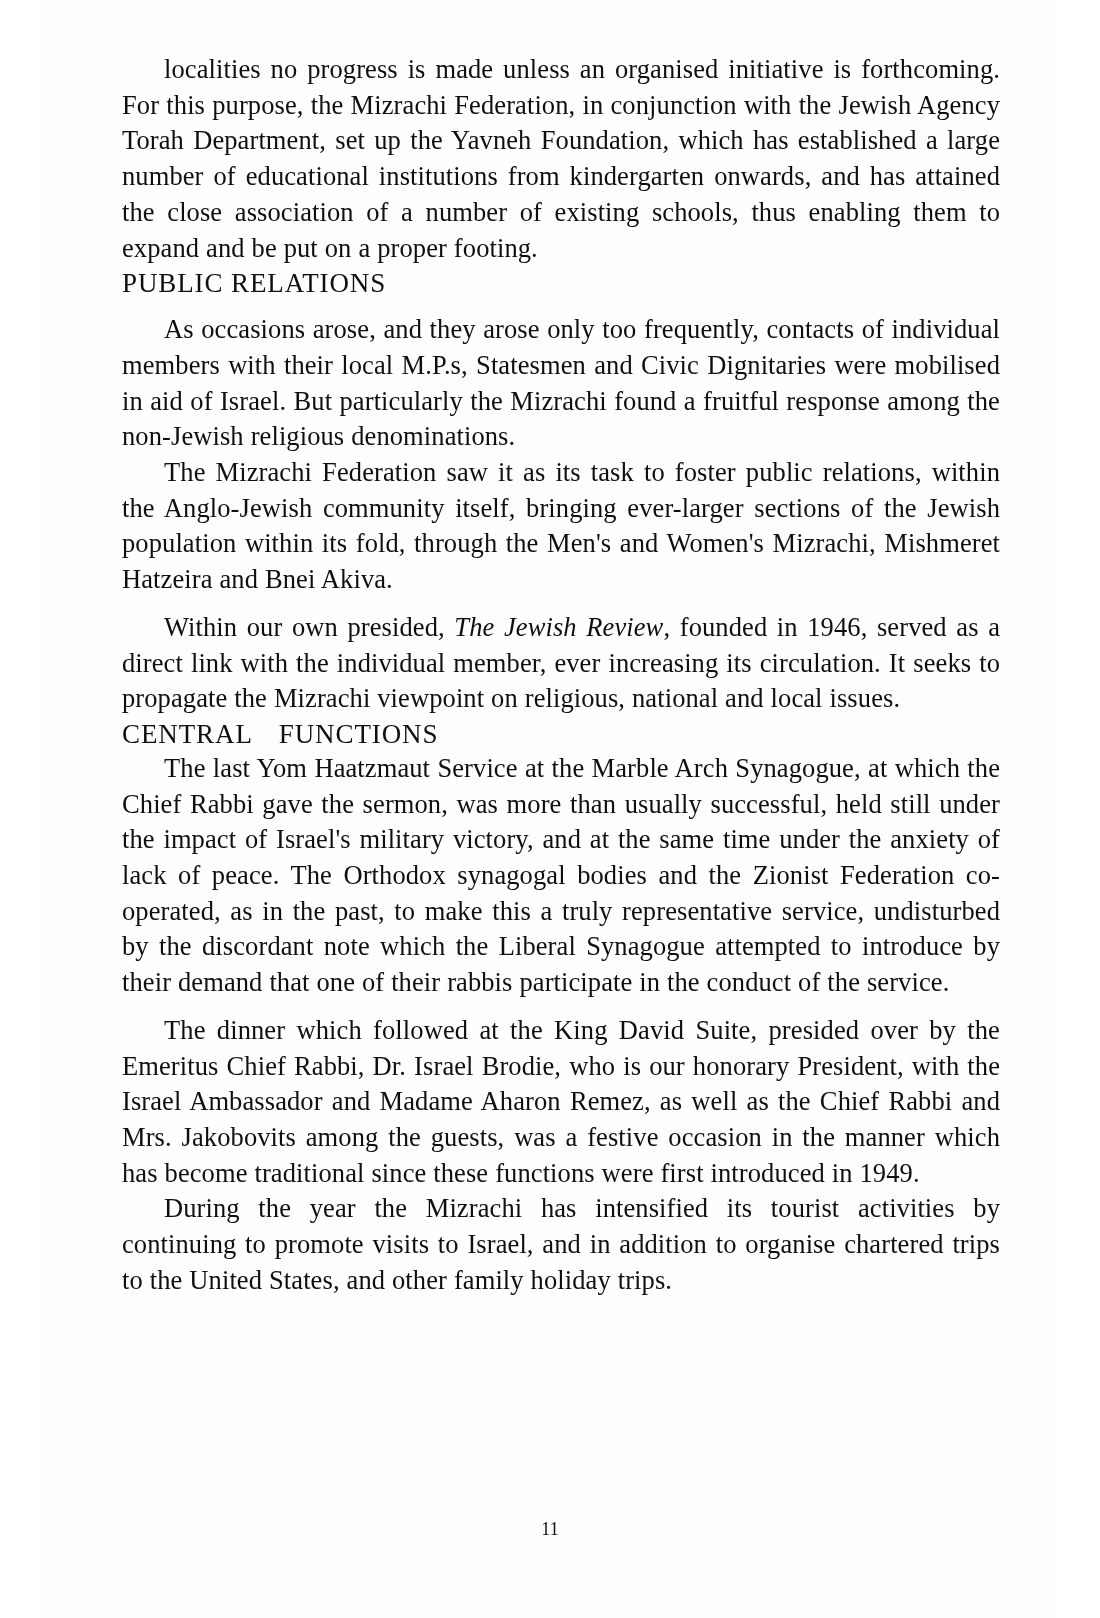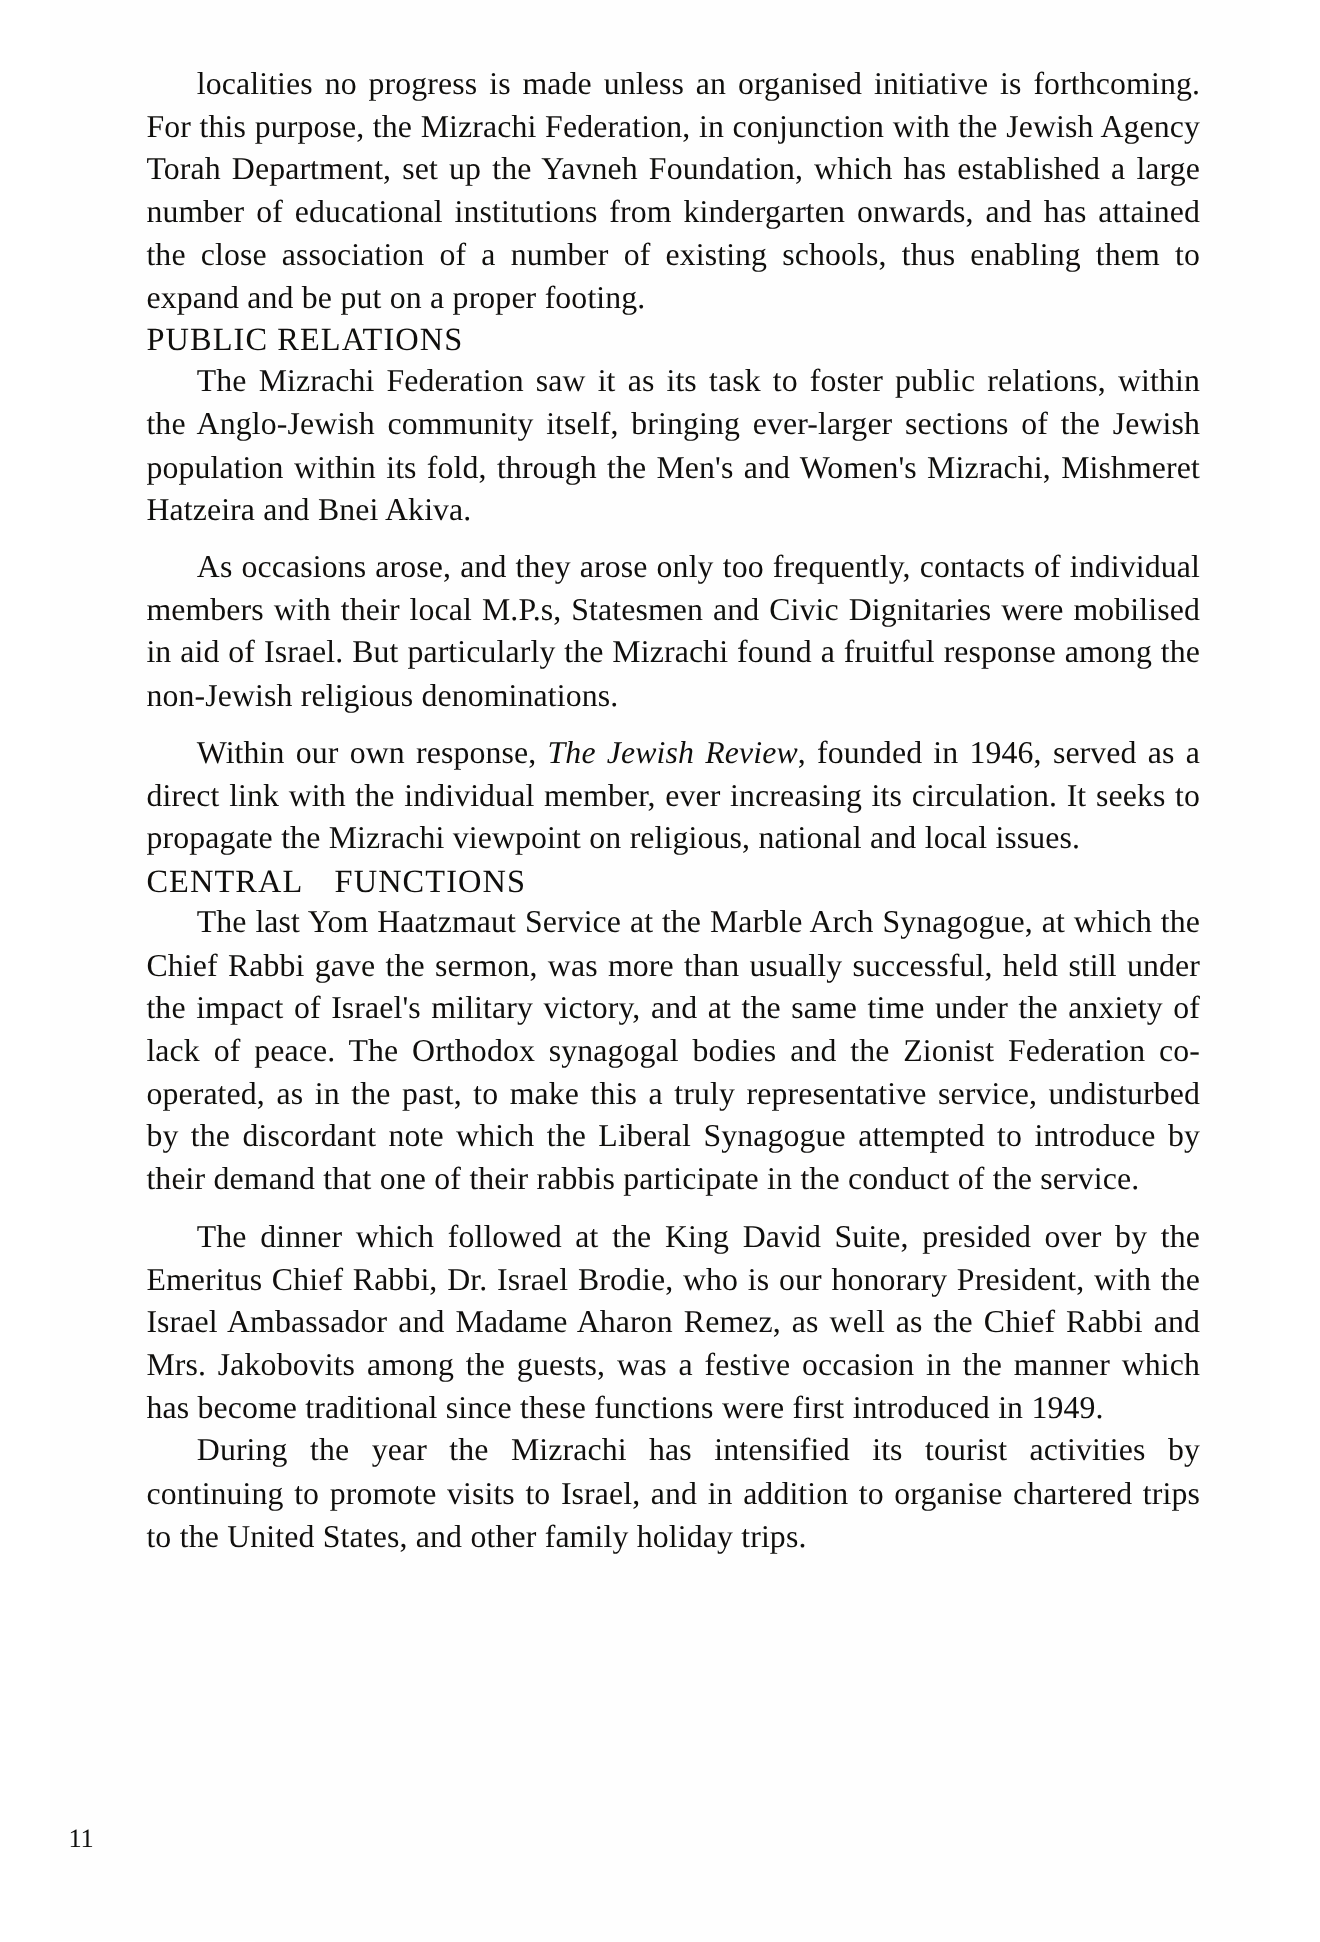--- a/index.html
+++ b/index.html
@@ -50,40 +50,40 @@
   .h-tou { margin-top: 34px; margin-bottom: 28px; }
   .wide-gap { display: inline-block; width: 26px; }
   em.title {
     font-style: italic;
   }
   .pageno {
     position: absolute;
     left: 0;
     right: 0;
     top: 1519px;
-    font-size: 22px;
+    text-align: center;
+    font-size: 18px;
     font-family: "Liberation Serif", "DejaVu Serif", serif;
-    margin-left: 15px;
   }
 </style>
 </head>
 <body>
 
 <div class="page">
   <div class="content">
 
     <p class="body">localities no progress is made unless an organised initiative is forthcoming.  For this purpose, the Mizrachi Federation, in conjunction with the Jewish Agency Torah Department, set up the Yavneh Foundation, which has established a large number of educational institutions from kindergarten onwards, and has attained the close association of a number of existing schools, thus enabling them to expand and be put on a proper footing.</p>
 
     <h2 class="heading h-pub">PUBLIC RELATIONS</h2>
 
+    <p class="body gap">As occasions arose, and they arose only too frequently, contacts of individual members with their local M.P.s, Statesmen and Civic Dignitaries were mobilised in aid of Israel.  But particularly the Mizrachi found a fruitful response among the non-Jewish religious denominations.</p>
+
     <p class="body">The Mizrachi Federation saw it as its task to foster public relations, within the Anglo-Jewish community itself, bringing ever-larger sections of the Jewish population within its fold, through the Men's and Women's Mizrachi, Mishmeret Hatzeira and Bnei Akiva.</p>
 
-    <p class="body gap">As occasions arose, and they arose only too frequently, contacts of individual members with their local M.P.s, Statesmen and Civic Dignitaries were mobilised in aid of Israel.  But particularly the Mizrachi found a fruitful response among the non-Jewish religious denominations.</p>
-
-    <p class="body gap"><span>Within our own response, </span><em class="title">The Jewish Review</em><span>, founded in 1946, served as a direct link with the individual member, ever increasing its circulation.  It seeks to propagate the Mizrachi viewpoint on religious, national and local issues.</span></p>
+    <p class="body gap"><span>Within our own presided, </span><em class="title">The Jewish Review</em><span>, founded in 1946, served as a direct link with the individual member, ever increasing its circulation.  It seeks to propagate the Mizrachi viewpoint on religious, national and local issues.</span></p>
 
     <h2 class="heading h-cen"><span>CENTRAL</span><span class="wide-gap"></span><span>FUNCTIONS</span></h2>
 
     <p class="body">The last Yom Haatzmaut Service at the Marble Arch Synagogue, at which the Chief Rabbi gave the sermon, was more than usually successful, held still under the impact of Israel's military victory, and at the same time under the anxiety of lack of peace. The Orthodox synagogal bodies and the Zionist Federation co-operated, as in the past, to make this a truly representative service, undisturbed by the discordant note which the Liberal Synagogue attempted to introduce by their demand that one of their rabbis participate in the conduct of the service.</p>
 
     <p class="body gap">The dinner which followed at the King David Suite, presided over by the Emeritus Chief Rabbi, Dr. Israel Brodie, who is our honorary President, with the Israel Ambassador and Madame Aharon Remez, as well as the Chief Rabbi and Mrs. Jakobovits among the guests, was a festive occasion in the manner which has become traditional since these functions were first introduced in 1949.</p>
 
 
     <p class="body">During the year the Mizrachi has intensified its tourist activities by continuing to promote visits to Israel, and in addition to organise chartered trips to the United States, and other family holiday trips.</p>
 

